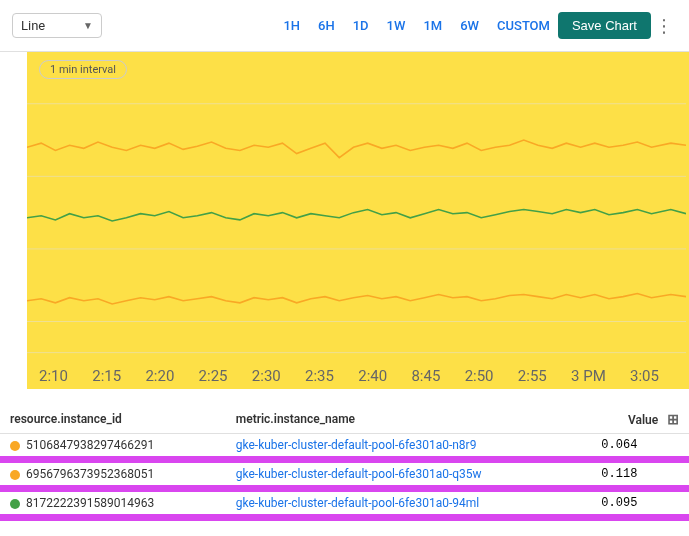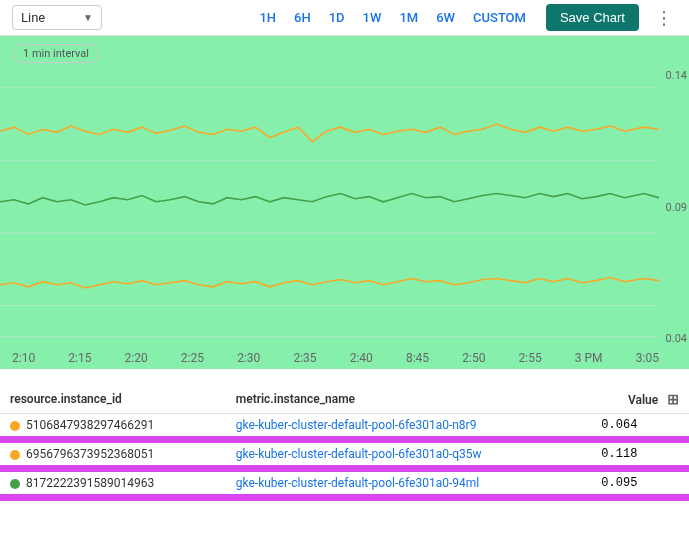--- a/index.html
+++ b/index.html
@@ -1,23 +1,23 @@
 <!DOCTYPE html>
 <html><head>
   <meta charset="utf-8">
   <style>
     * { box-sizing: border-box; margin: 0; padding: 0; }
     body { font-family: 'Roboto', Arial, sans-serif; font-size: 13px; background: #fff; color: #333; width: 689px; height: 536px; overflow: hidden; }
 
     .toolbar {
       display: flex;
       align-items: center;
-      padding: 4px 12px;
+      padding: 12px 12px;
       border-bottom: 1px solid #e0e0e0;
-      gap: 12px;
+      gap: 0;
     }
 
     .chart-type-select {
       display: flex;
       align-items: center;
       border: 1px solid #ccc;
       border-radius: 4px;
       padding: 4px 8px;
       cursor: pointer;
       min-width: 90px;
@@ -65,21 +65,22 @@
       cursor: pointer;
       color: #666;
       font-size: 18px;
       padding: 2px 4px;
       line-height: 1;
     }
 
     .chart-area {
       position: relative;
       padding: 8px 0 0 0;
-      background: #86efac;
+      background: #fde047;
+      margin-left: 27px;
     }
 
     .interval-badge {
       display: inline-block;
       border: 1px solid #ccc;
       border-radius: 12px;
       padding: 2px 10px;
       font-size: 11px;
       color: #555;
       margin-left: 12px;
@@ -110,21 +111,21 @@
       left: 0;
       top: 0;
       right: 30px;
       bottom: 0;
     }
 
     .x-axis {
       display: flex;
       justify-content: space-between;
       padding: 4px 30px 4px 12px;
-      font-size: 12px;
+      font-size: 15px;
       color: #666;
     }
 
     
     .data-table {
       width: 100%;
       border-collapse: collapse;
       font-size: 12px;
       margin-top: 16px;
     }

